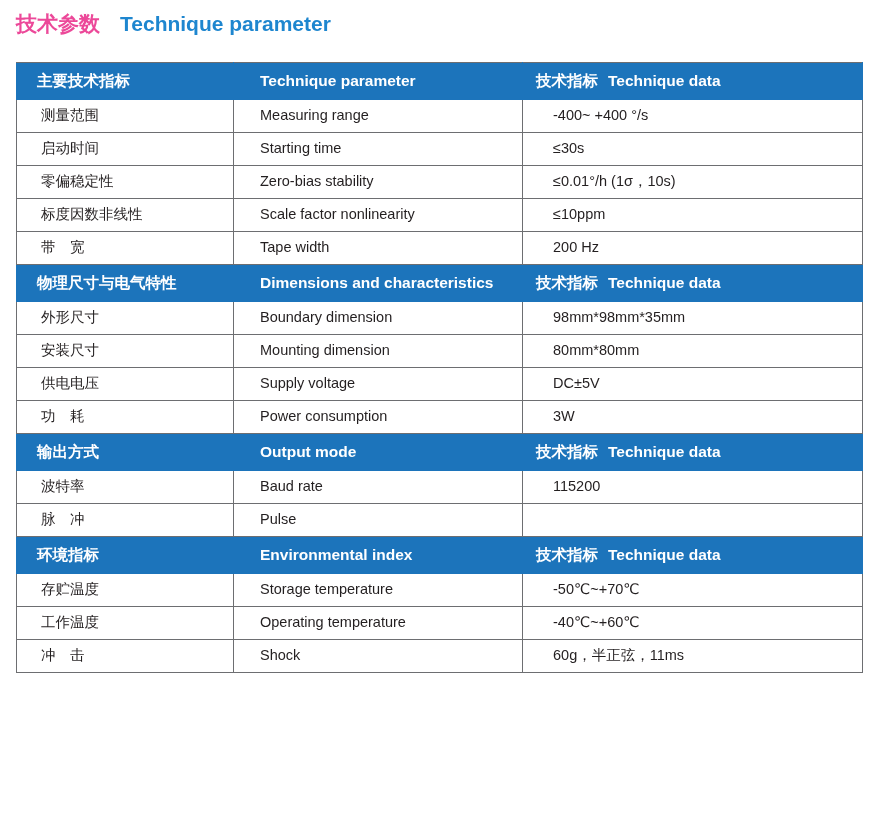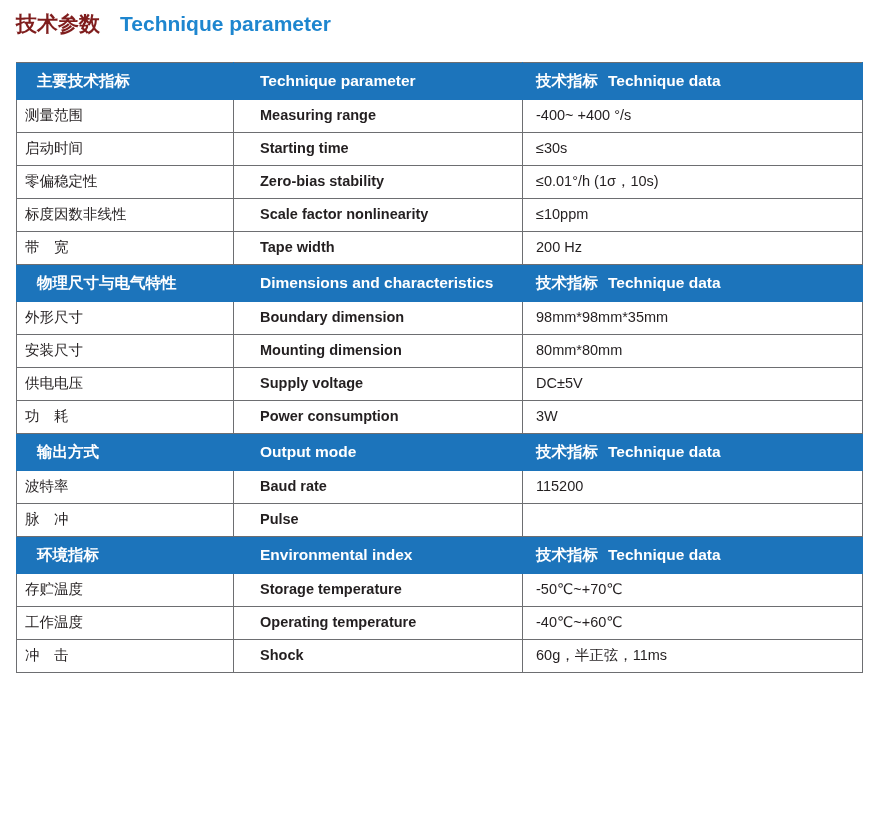--- a/index.html
+++ b/index.html
@@ -20,21 +20,21 @@
     position: absolute;
     left: 16px;
     top: 10px;
     display: flex;
     align-items: baseline;
     gap: 20px;
   }
   .title-cn {
     font-size: 21px;
     font-weight: bold;
-    color: #7f1d1d;
+    color: #ec4899;
     letter-spacing: 0px;
     white-space: nowrap;
   }
   .title-en {
     font-size: 21px;
     font-weight: bold;
     color: #1e86cf;
     white-space: nowrap;
   }
 
@@ -76,23 +76,23 @@
     color: #ffffff;
     font-weight: bold;
     height: 36px;
     font-size: 15.5px;
     border-right-color: #1c74bb;
     border-bottom-color: #1c74bb;
     border-left-color: #1c74bb;
   }
   tr.section-row td:first-child { border-left: 1.6px solid #1c74bb; }
 
-  td.col1 { padding-left: 8px; }
-  td.col2 { padding-left: 26px; font-weight: bold; }
-  td.col3 { padding-left: 13px; }
+  td.col1 { padding-left: 24px; }
+  td.col2 { padding-left: 26px; }
+  td.col3 { padding-left: 30px; }
 
   tr.section-row td.col1 { padding-left: 20px; }
   tr.section-row td.col2 { padding-left: 26px; }
   tr.section-row td.col3 { padding-left: 13px; }
   .hdr-gap { display: inline-block; width: 10px; }
 </style>
 </head>
 <body>
 
 <div class="title-bar">

